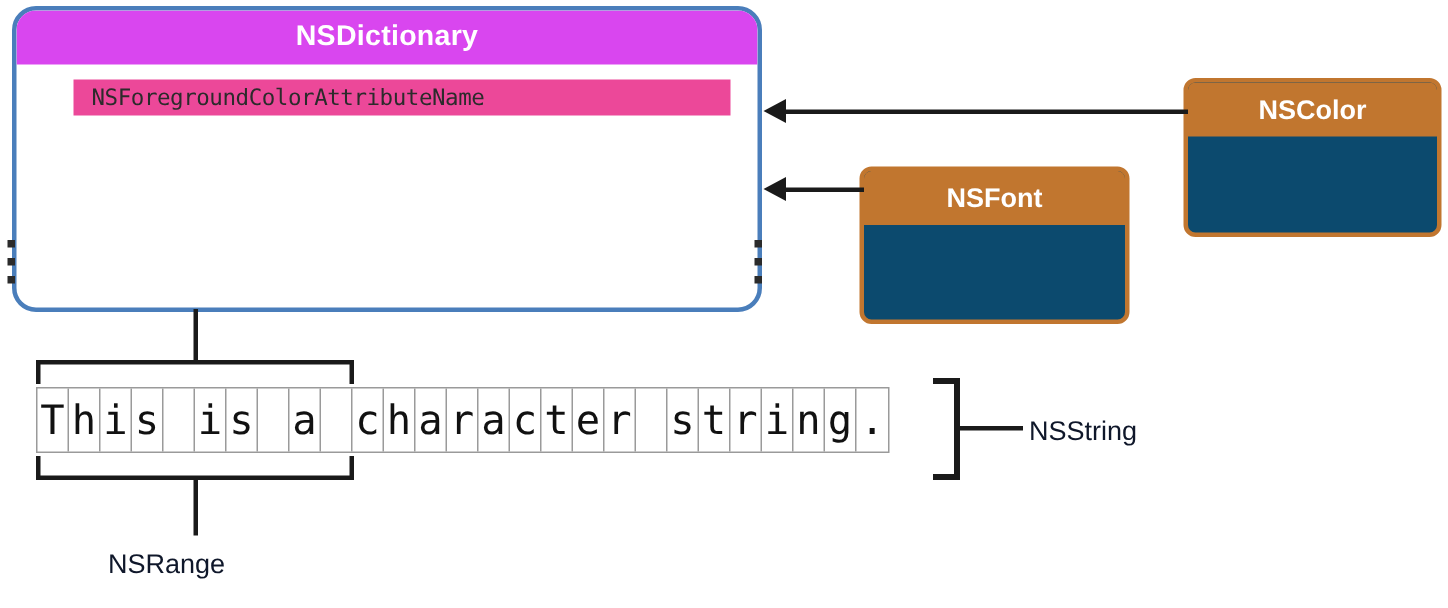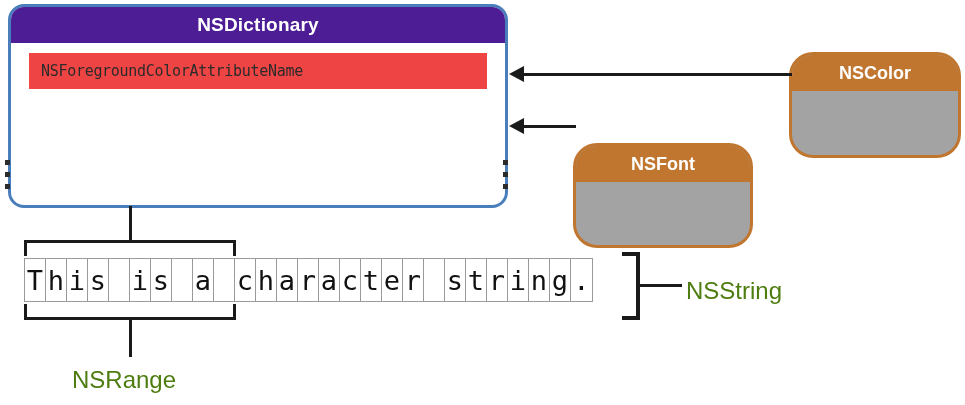--- a/index.html
+++ b/index.html
@@ -30,44 +30,45 @@
     width: 500px;
     height: 204px;
     border: 3px solid #4a7ebb;
     border-radius: 16px;
     background: #ffffff;
     box-sizing: border-box;
     overflow: hidden;
   }
   .dict-header {
     height: 36px;
-    background: #4c1d95;
+    background: #d946ef;
     color: #ffffff;
     font-size: 19px;
     font-weight: bold;
     display: flex;
     align-items: center;
     justify-content: center;
     letter-spacing: 0.2px;
   }
   .dict-body {
     padding: 10px 18px 0 18px;
   }
   .dict-row {
-    background: #ef4444;
-    height: 36px;
+    background: #ec4899;
+    height: 24px;
     display: flex;
     align-items: center;
     padding-left: 12px;
     margin-bottom: 10px;
     font-family: "DejaVu Sans Mono", "Liberation Mono", monospace;
     font-size: 15px;
     color: #2b2b2b;
     letter-spacing: -0.3px;
     box-sizing: border-box;
+    margin-left: 20px;
   }
 
   
   .dots {
     position: absolute;
     width: 5px;
     top: 160px;
   }
   .dots.left  { left: 5px; }
   .dots.right { left: 503px; }
@@ -76,37 +77,37 @@
     width: 5px;
     height: 5px;
     background: #2b2b2b;
     margin-bottom: 7px;
   }
 
   
   .obj-box {
     position: absolute;
     border: 3px solid #c1762f;
-    border-radius: 24px;
-    background: #a3a3a3;
+    border-radius: 8px;
+    background: #0c4a6e;
     box-sizing: border-box;
     overflow: hidden;
   }
   .obj-header {
     height: 36px;
     background: #c1762f;
     color: #ffffff;
     font-size: 18px;
     font-weight: bold;
     display: flex;
     align-items: center;
     justify-content: center;
   }
   #box-nscolor { left: 789px; top: 52px; width: 172px; height: 106px; }
-  #box-nsfont  { left: 573px; top: 111px; width: 180px; height: 105px; margin-top: 32px; }
+  #box-nsfont  { left: 573px; top: 111px; width: 180px; height: 105px; }
 
   
   .line {
     position: absolute;
     background: #1a1a1a;
   }
   .hline { height: 3px; }
   .vline { width: 3px; }
 
   .arrow-left {
@@ -168,22 +169,22 @@
     width: 18px; height: 68px;
     border-top: 4px solid #1a1a1a;
     border-right: 4px solid #1a1a1a;
     border-bottom: 4px solid #1a1a1a;
     box-sizing: border-box;
   }
 
   .label {
     position: absolute;
     font-family: "Liberation Sans", sans-serif;
-    font-size: 24px;
-    color: #4d7c0f;
+    font-size: 18px;
+    color: #0f172a;
     white-space: nowrap;
   }
   #label-nsstring { left: 686px; top: 277px; }
   #label-nsrange  { left: 72px;  top: 366px; }
 </style>
 </head>
 <body>
 
 <div id="diagram">
 

